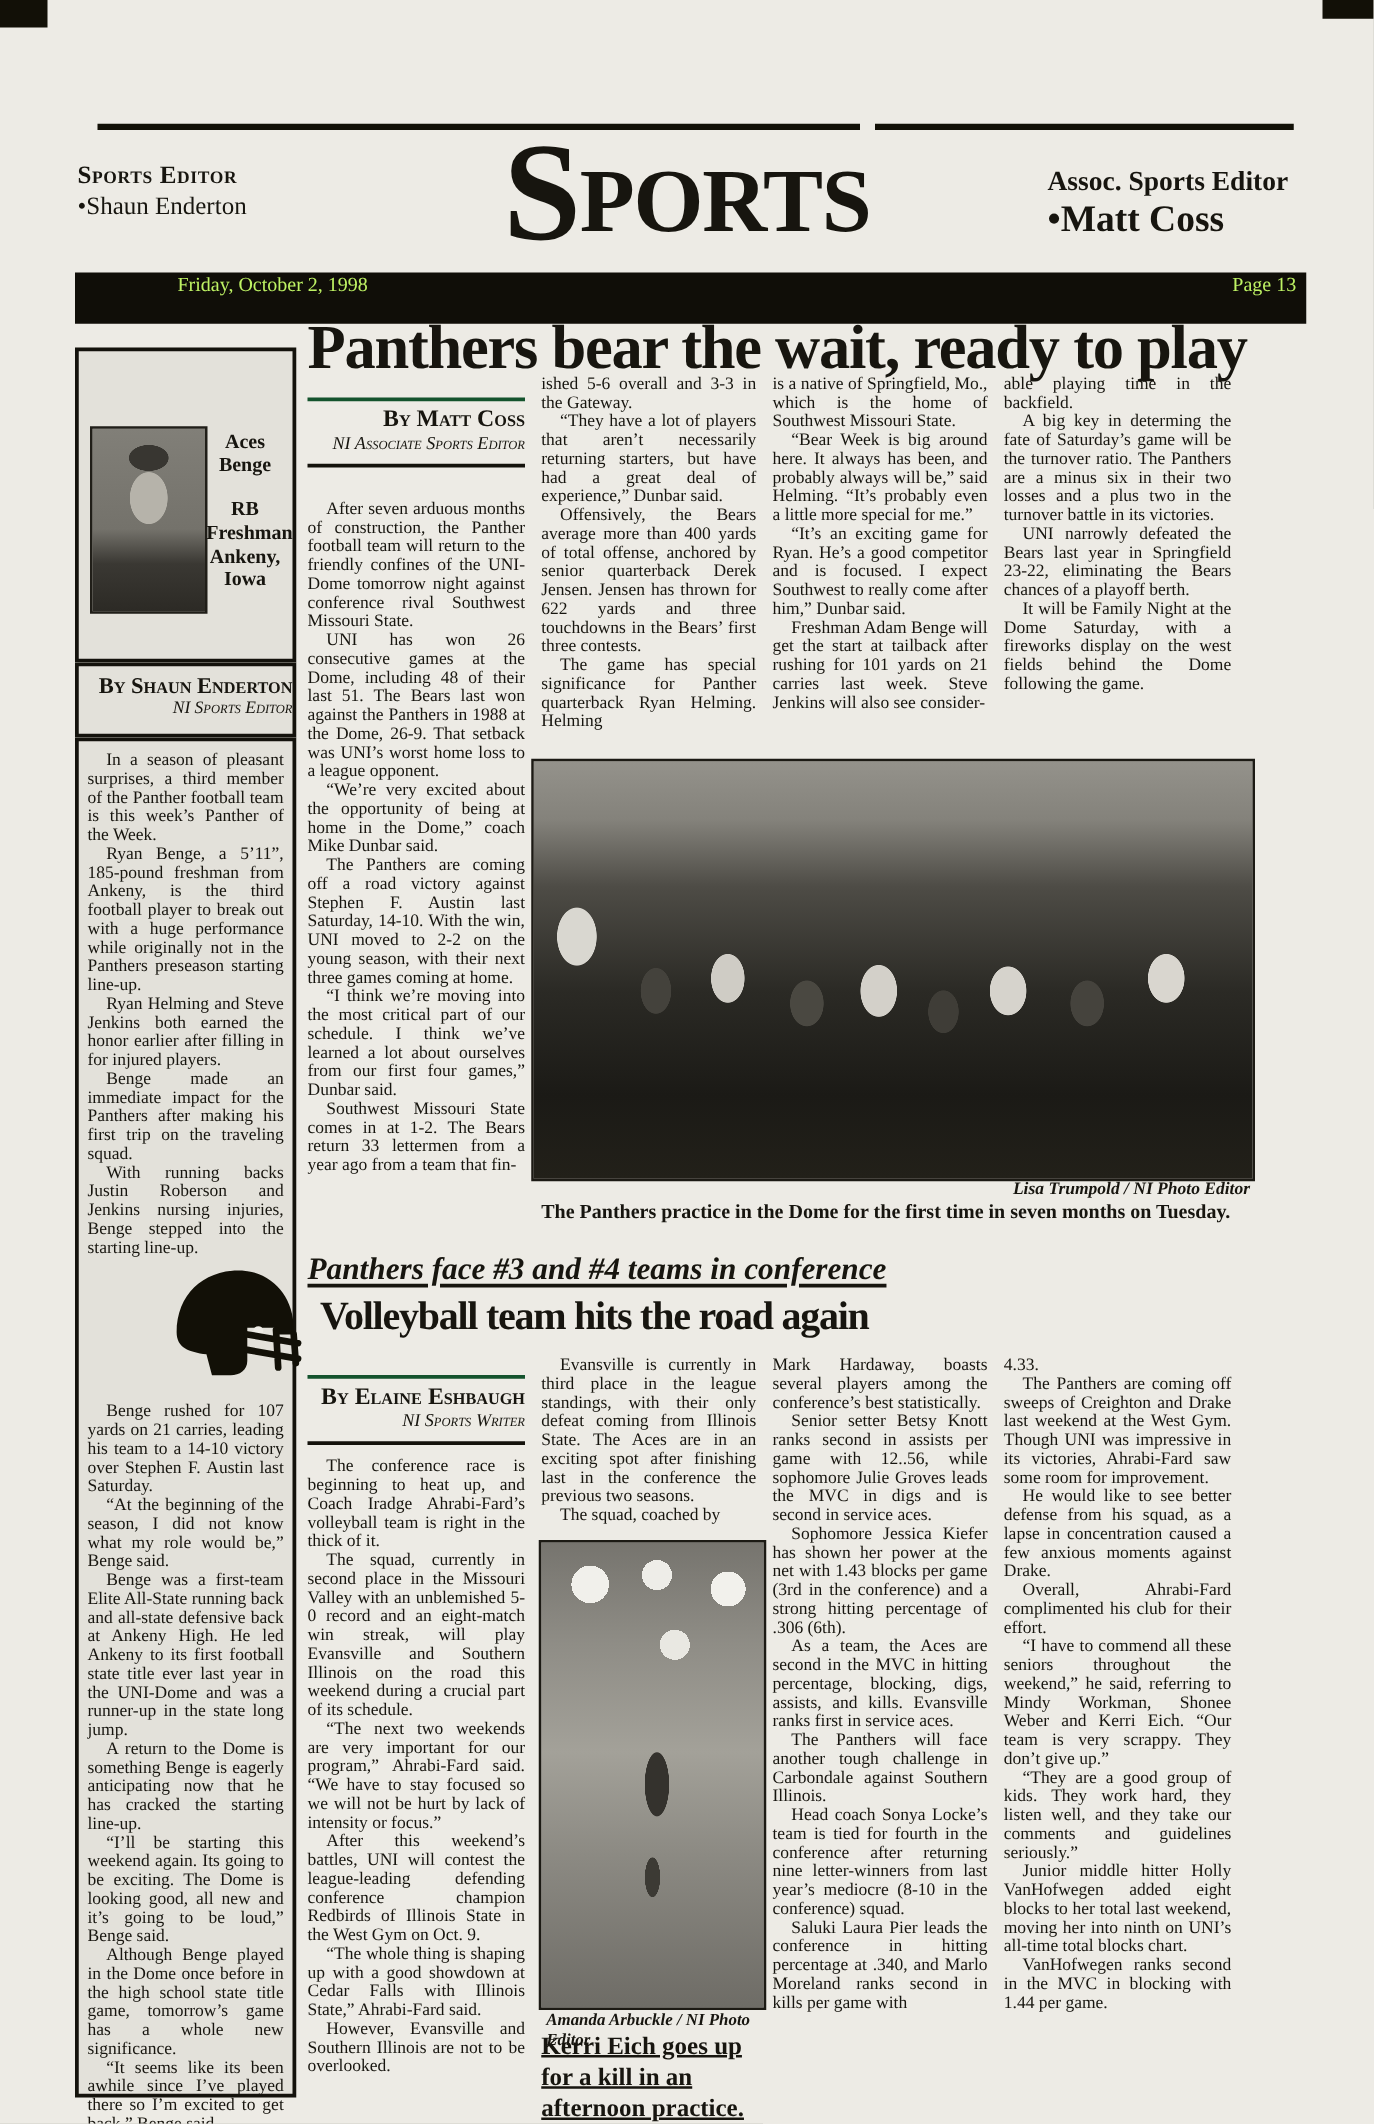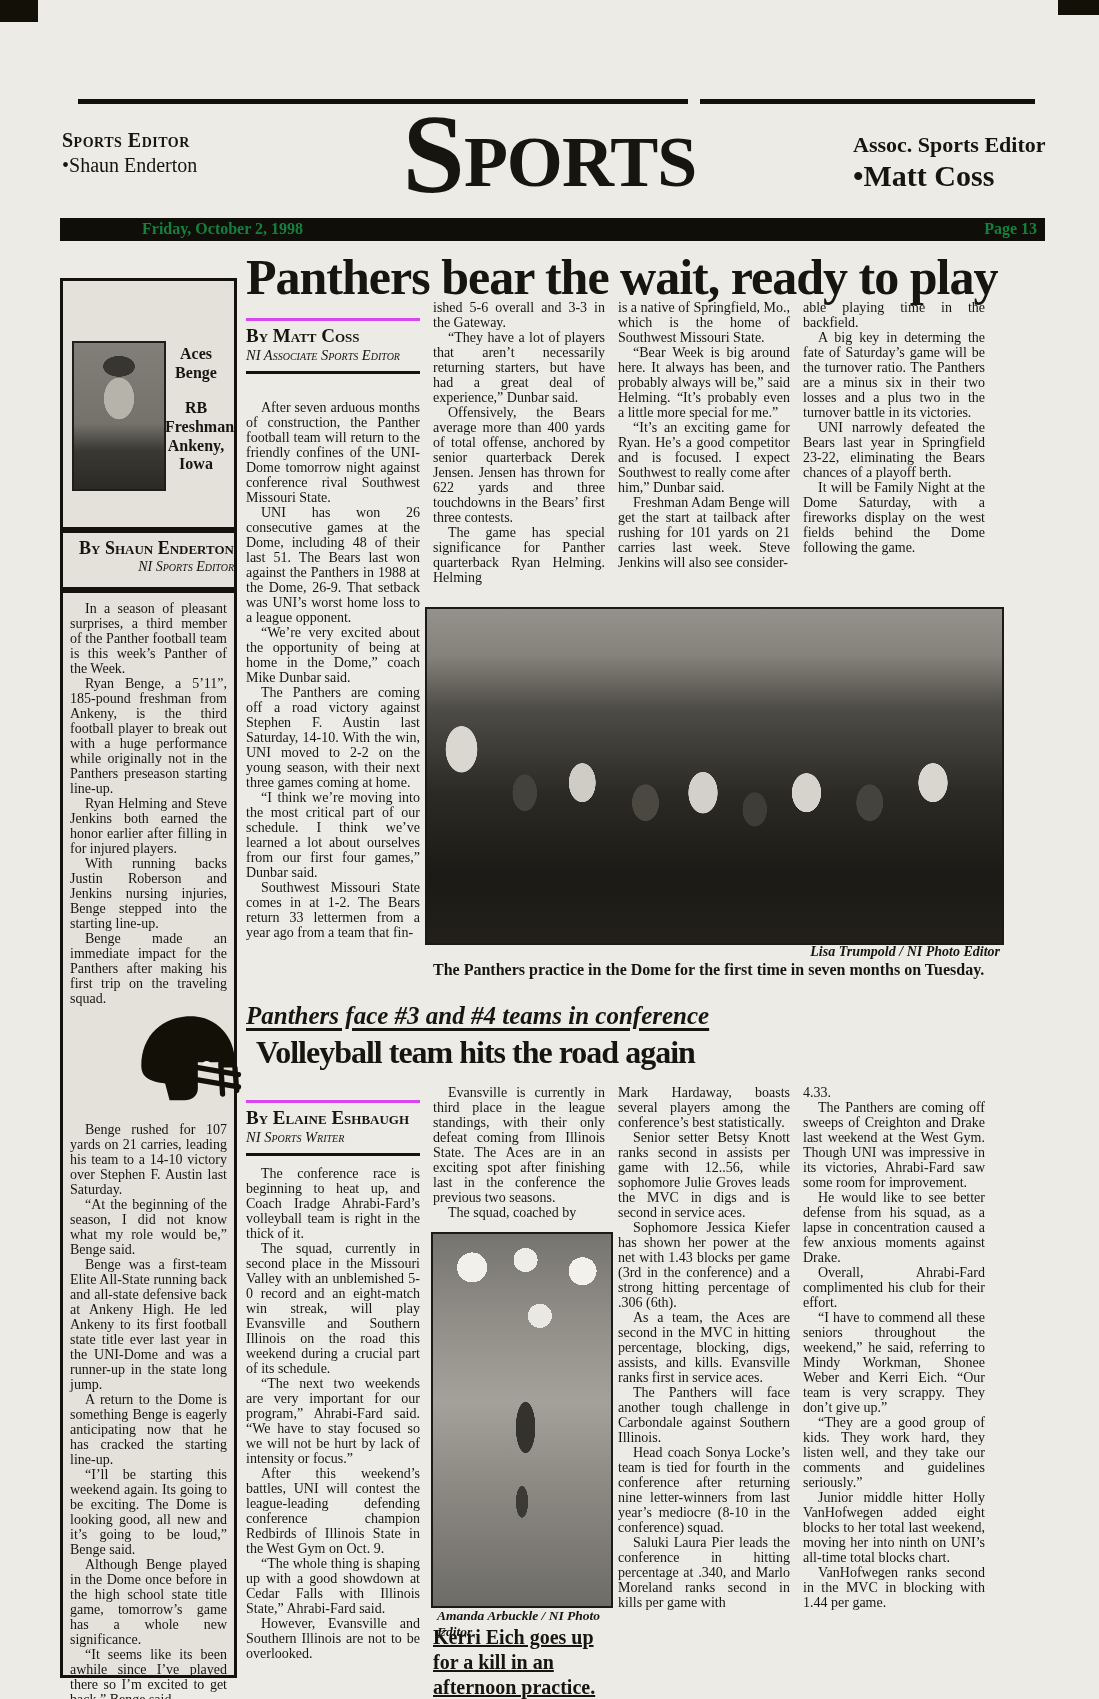--- a/index.html
+++ b/index.html
@@ -14,26 +14,26 @@
   .rule-top-a{left:78px;top:99px;width:610px;height:5px;}
   .rule-top-b{left:700px;top:99px;width:335px;height:5px;}
   .corner-tl{left:0;top:0;width:38px;height:22px;}
   .corner-tr{left:1058px;top:0;width:41px;height:15px;}
   .mast-left{left:62px;top:128px;line-height:1.25;}
   .mast-left .lbl{font-weight:bold;font-variant:small-caps;font-size:20px;letter-spacing:.5px;}
   .mast-left .nm{font-size:20px;}
   .mast-title{left:0;top:98px;width:1099px;text-align:center;font-weight:bold;
     font-size:72px;letter-spacing:18px;line-height:1;}
   .mast-title .bigS{font-size:112px;vertical-align:-6px;}
-  .mast-right{left:838px;top:132px;line-height:1.2;margin-left:15px;}
+  .mast-right{left:838px;top:132px;line-height:1.2;}
   .mast-right .lbl{font-weight:bold;font-size:22px;}
   .mast-right .nm{font-size:30px;font-weight:bold;}
   
-  .datebar{left:60px;top:218px;width:985px;height:23px;background:#100e08;color:#15803d;
-    font-size:16px;font-weight:bold;}
+  .datebar{left:60px;top:218px;width:985px;height:41px;background:#100e08;color:#bef264;
+    font-size:16px;font-weight:normal;}
   .datebar .d{position:absolute;left:82px;top:2px;}
   .datebar .p{position:absolute;right:8px;top:2px;}
   
   .sb-box{background:#e3e1da;border:3px solid #14120c;}
   .sb1{left:60px;top:278px;width:171px;height:246px;}
   .sb1-title{position:absolute;left:0;top:7px;width:100%;text-align:center;
     font-weight:bold;font-style:italic;font-size:21px;line-height:1.12;}
   .sb1-photo{position:absolute;left:9px;top:60px;width:90px;height:146px;border:2px solid #201e18;
     background:
       radial-gradient(ellipse 26px 17px at 50% 16%, #383631 0 60%, rgba(0,0,0,0) 62%),
@@ -44,22 +44,22 @@
   .sb1-info .gap{height:16px;}
   .sb2{left:60px;top:530px;width:171px;height:54px;text-align:right;}
   .sb2 .by{font-variant:small-caps;font-weight:bold;font-size:18px;margin-top:5px;}
   .sb2 .bt{font-variant:small-caps;font-style:italic;font-size:14px;}
   .sb3{left:60px;top:590px;width:171px;height:1082px;padding:0;}
   .sb3-inner{padding:8px 7px;font-size:14px;line-height:15px;text-align:justify;}
   p.np{margin:0;text-indent:15px;}
   .helmet-float{float:right;width:106px;height:112px;margin:2px 0 2px 5px;}
   
   .headline{font-weight:bold;letter-spacing:-1px;line-height:1;white-space:nowrap;}
-  .byline-box{border-top:3px solid #d946ef;border-bottom:3px solid #14120c;
-    text-align:left;padding:5px 0 7px 0;}
+  .byline-box{border-top:3px solid #14532d;border-bottom:3px solid #14120c;
+    text-align:right;padding:5px 0 7px 0;}
   .byline-box .by{font-variant:small-caps;font-weight:bold;font-size:19px;line-height:1.1;}
   .byline-box .bt{font-variant:small-caps;font-style:italic;font-size:14.5px;line-height:1.15;}
   .col{font-size:14px;line-height:15px;text-align:justify;}
   
   .fb-headline{left:246px;top:252px;font-size:50px;}
   .fb-byline{left:246px;top:318px;width:174px;}
   .fb-col1{left:246px;top:400px;width:174px;}
   .fb-col2{left:433px;top:300px;width:172px;}
   .fb-col3{left:618px;top:300px;width:172px;}
   .fb-col4{left:803px;top:300px;width:182px;}
@@ -142,22 +142,22 @@
   <div class="abs sb-box sb2">
     <div class="by">By Shaun Enderton</div>
     <div class="bt">NI Sports Editor</div>
   </div>
 
   <div class="abs sb-box sb3">
     <div class="sb3-inner">
       <p class="np">In a season of pleasant surprises, a third member of the Panther football team is this week’s Panther of the Week.</p>
       <p class="np">Ryan Benge, a 5’11”, 185-pound freshman from Ankeny, is the third football player to break out with a huge performance while originally not in the Panthers preseason starting line-up.</p>
       <p class="np">Ryan Helming and Steve Jenkins both earned the honor earlier after filling in for injured players.</p>
+      <p class="np">Benge made an immediate impact for the Panthers after making his first trip on the traveling squad.</p>
       <p class="np">With running backs Justin Roberson and Jenkins nursing injuries, Benge stepped into the starting line-up.</p>
-      <p class="np">Benge made an immediate impact for the Panthers after making his first trip on the traveling squad.</p>
       <p class="np">
         <span class="helmet-float">
           <svg width="106" height="112" viewBox="0 0 120 124">
             <path d="M6 64 C6 30 30 8 62 8 C92 8 112 32 112 60 L112 66 L96 66 L96 60 L70 60 L70 90 C70 98 63 103 55 103 L38 103 L33 84 C17 82 6 78 6 64 Z" fill="#121007"></path>
             <circle cx="80" cy="63" r="4.5" fill="#edebe5"></circle>
             <path d="M70 66 L116 74 M70 80 L116 88 M96 62 L98 96 M112 66 L114 92" stroke="#121007" stroke-width="6" fill="none" stroke-linecap="round"></path>
           </svg>
         </span>
         <span>Benge rushed for 107 yards on 21 carries, leading his team to a 14-10 victory over Stephen F. Austin last Saturday.</span>
       </p>

